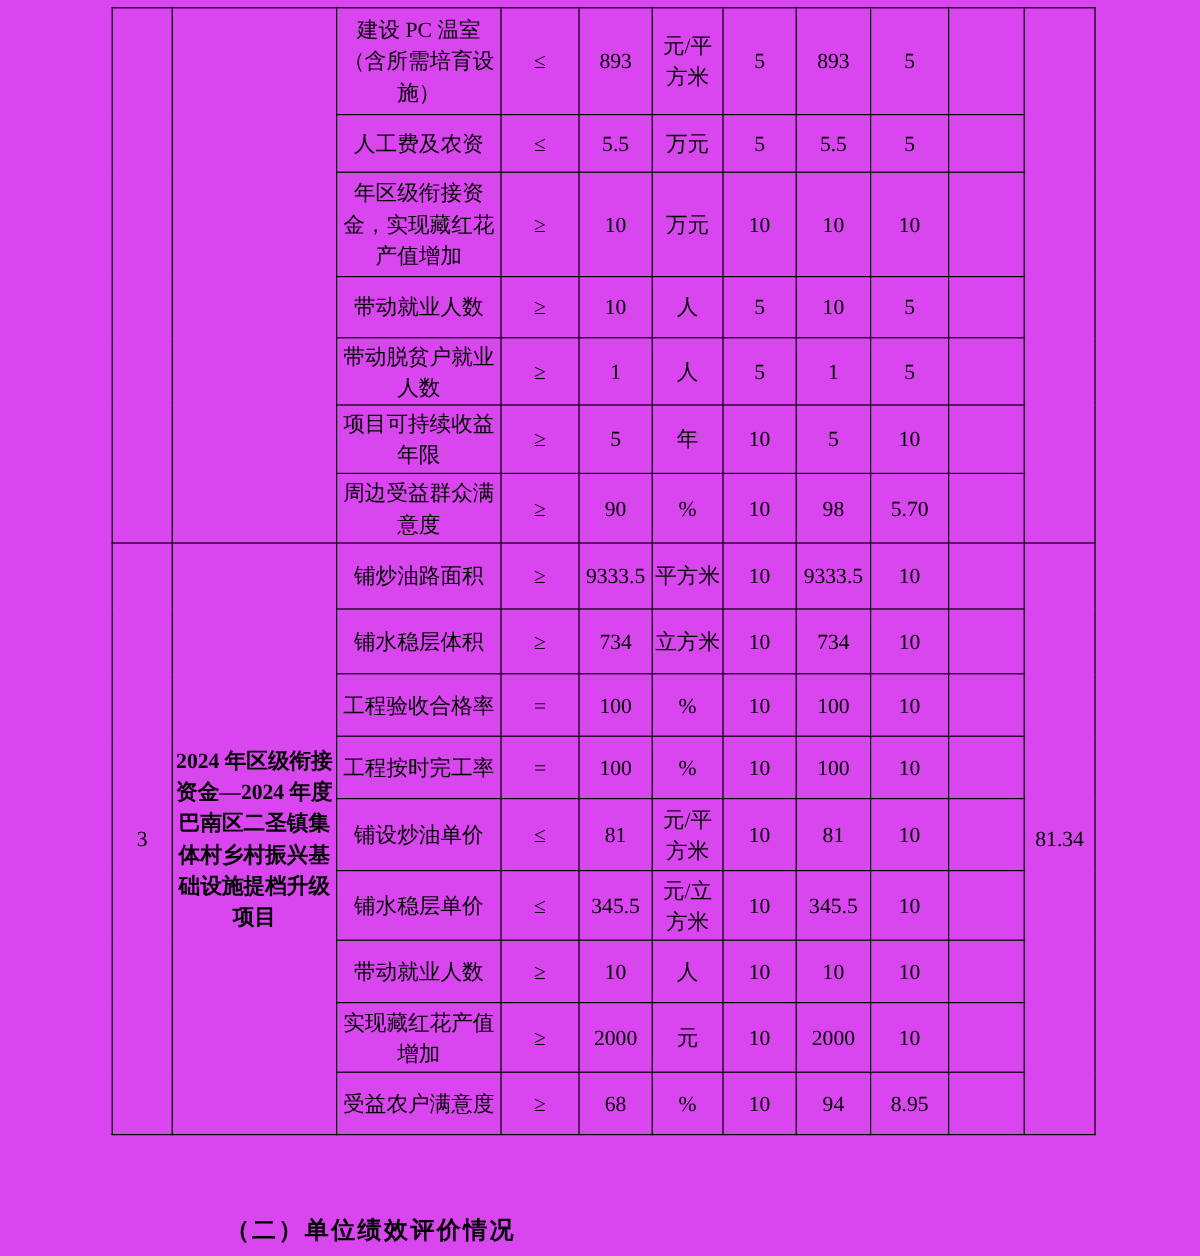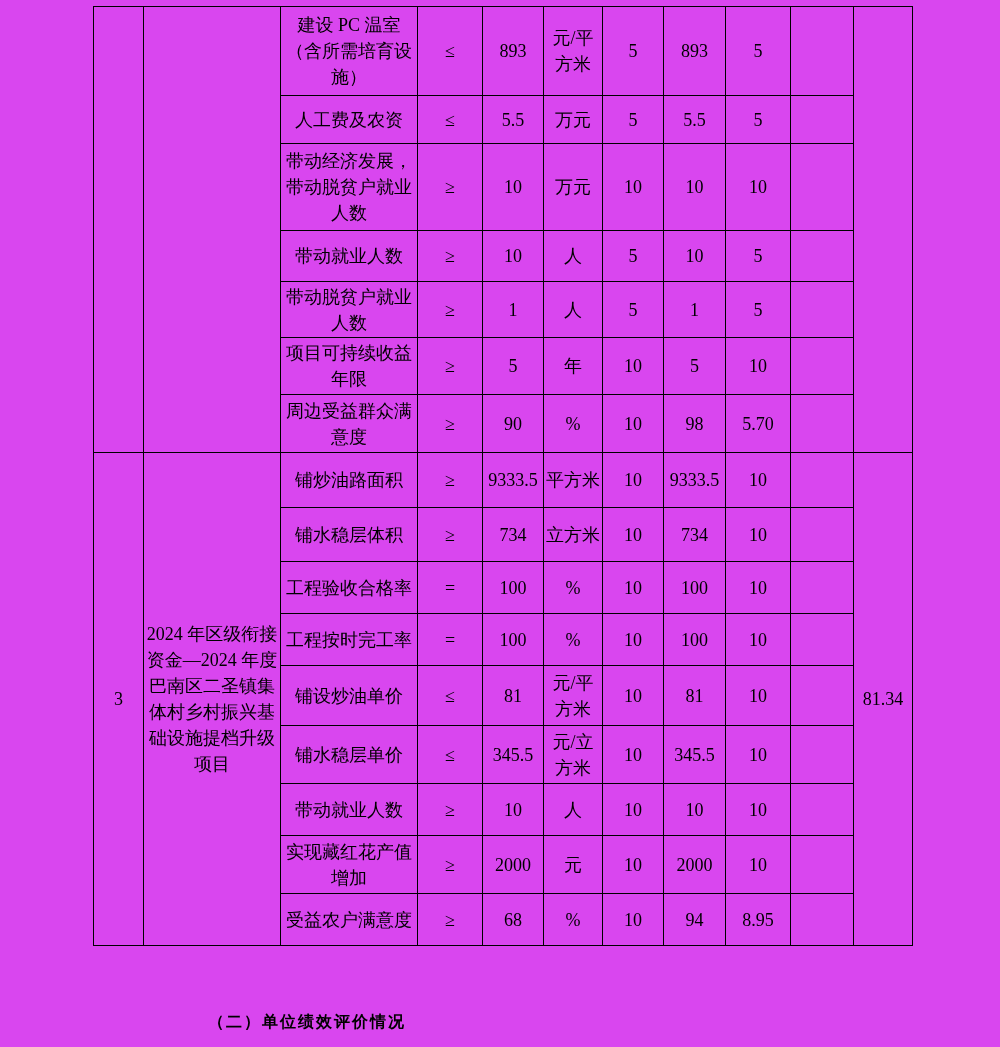--- a/index.html
+++ b/index.html
@@ -14,25 +14,25 @@
   }
   table.perf td {
     border:1px solid #000;
     text-align:center; vertical-align:middle;
     font-size:18px; line-height:26px;
     padding:1px 2px; box-sizing:border-box;
     word-break:break-all;
   }
   td.nb { border-bottom-style:hidden; }     
   td.c-no   { font-size:18px; }
-  td.c-proj { padding:1px 4px; }
+  td.c-proj { padding:1px 4px;font-weight:bold; }
   td.c-total{ font-size:18px; }
   .section-heading {
-    position:absolute; left:208px; top:1012px;
-    font-size:16px; font-weight:bold; letter-spacing:2px;
+    position:absolute; left:188px; top:1012px;
+    font-size:20px; font-weight:bold; letter-spacing:2px;
     white-space:nowrap;
   }
 </style>
 </head>
 <body>
 
 <div class="page">
 
   <table class="perf">
     <colgroup>
@@ -67,21 +67,21 @@
         <td>人工费及农资</td>
         <td>≤</td>
         <td>5.5</td>
         <td>万元</td>
         <td>5</td>
         <td>5.5</td>
         <td>5</td>
         <td></td>
       </tr>
       <tr style="height:87px">
-        <td class="nb">带动经济发展，带动脱贫户就业人数</td>
+        <td class="nb">年区级衔接资金，实现藏红花产值增加</td>
         <td class="nb">≥</td>
         <td class="nb">10</td>
         <td class="nb">万元</td>
         <td class="nb">10</td>
         <td class="nb">10</td>
         <td class="nb">10</td>
         <td class="nb"></td>
       </tr>
       <tr style="height:51px">
         <td>带动就业人数</td>

